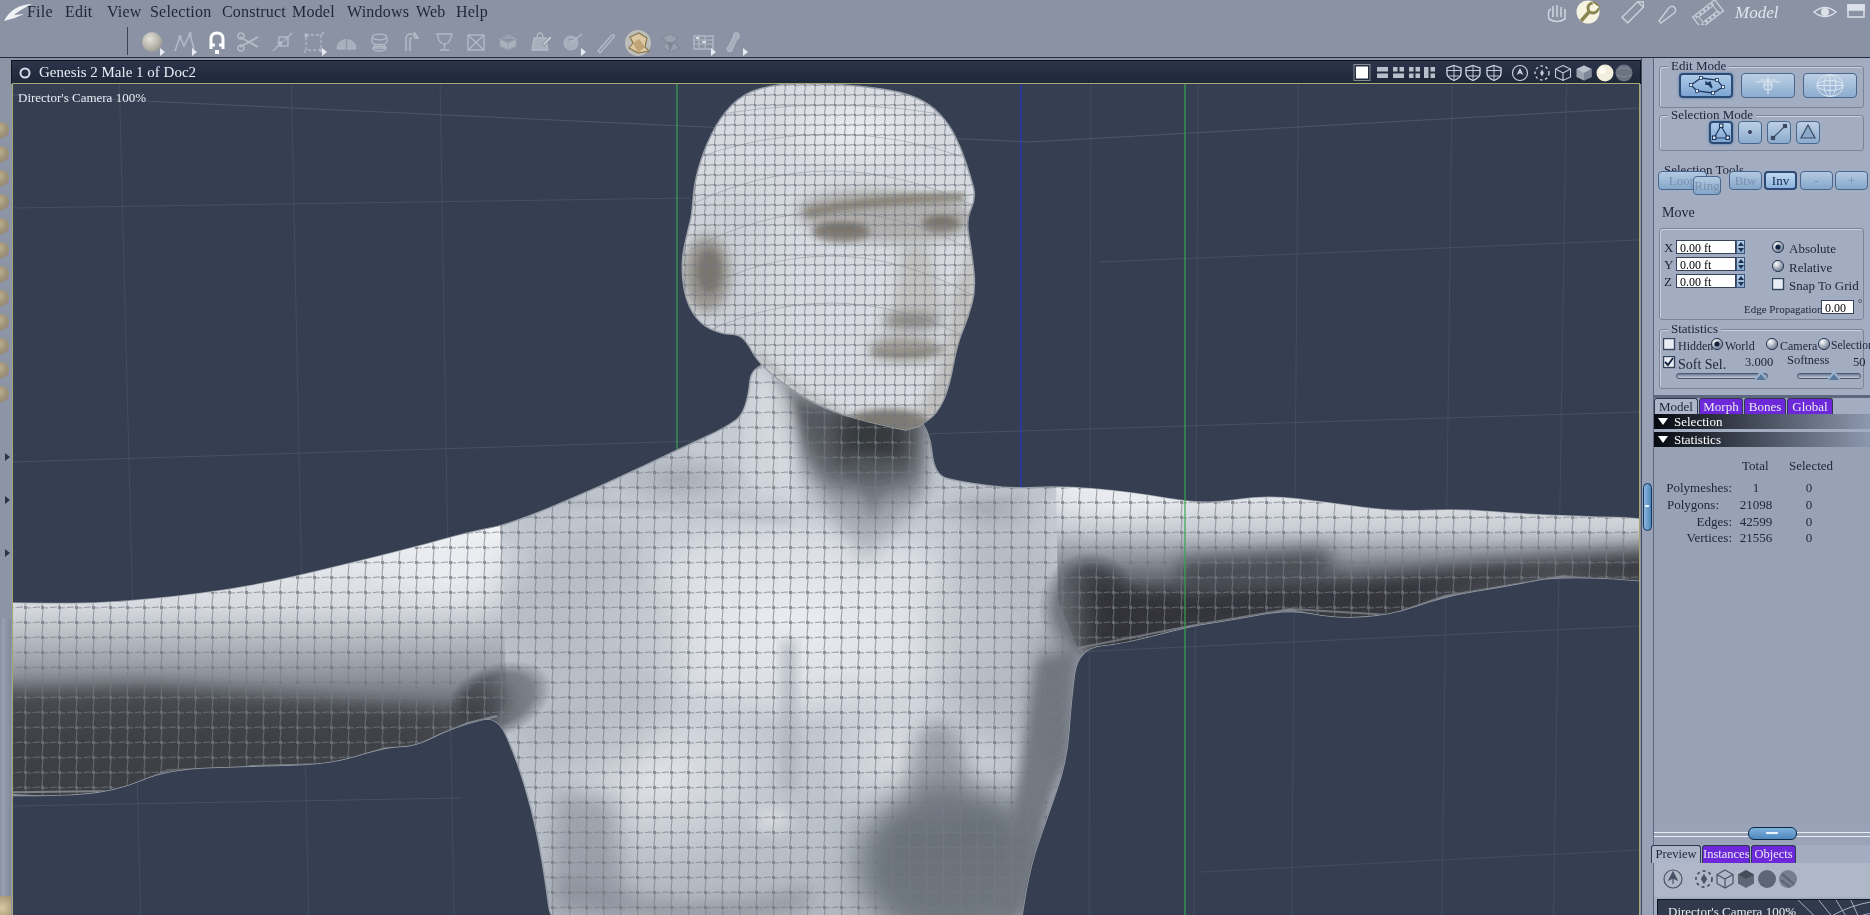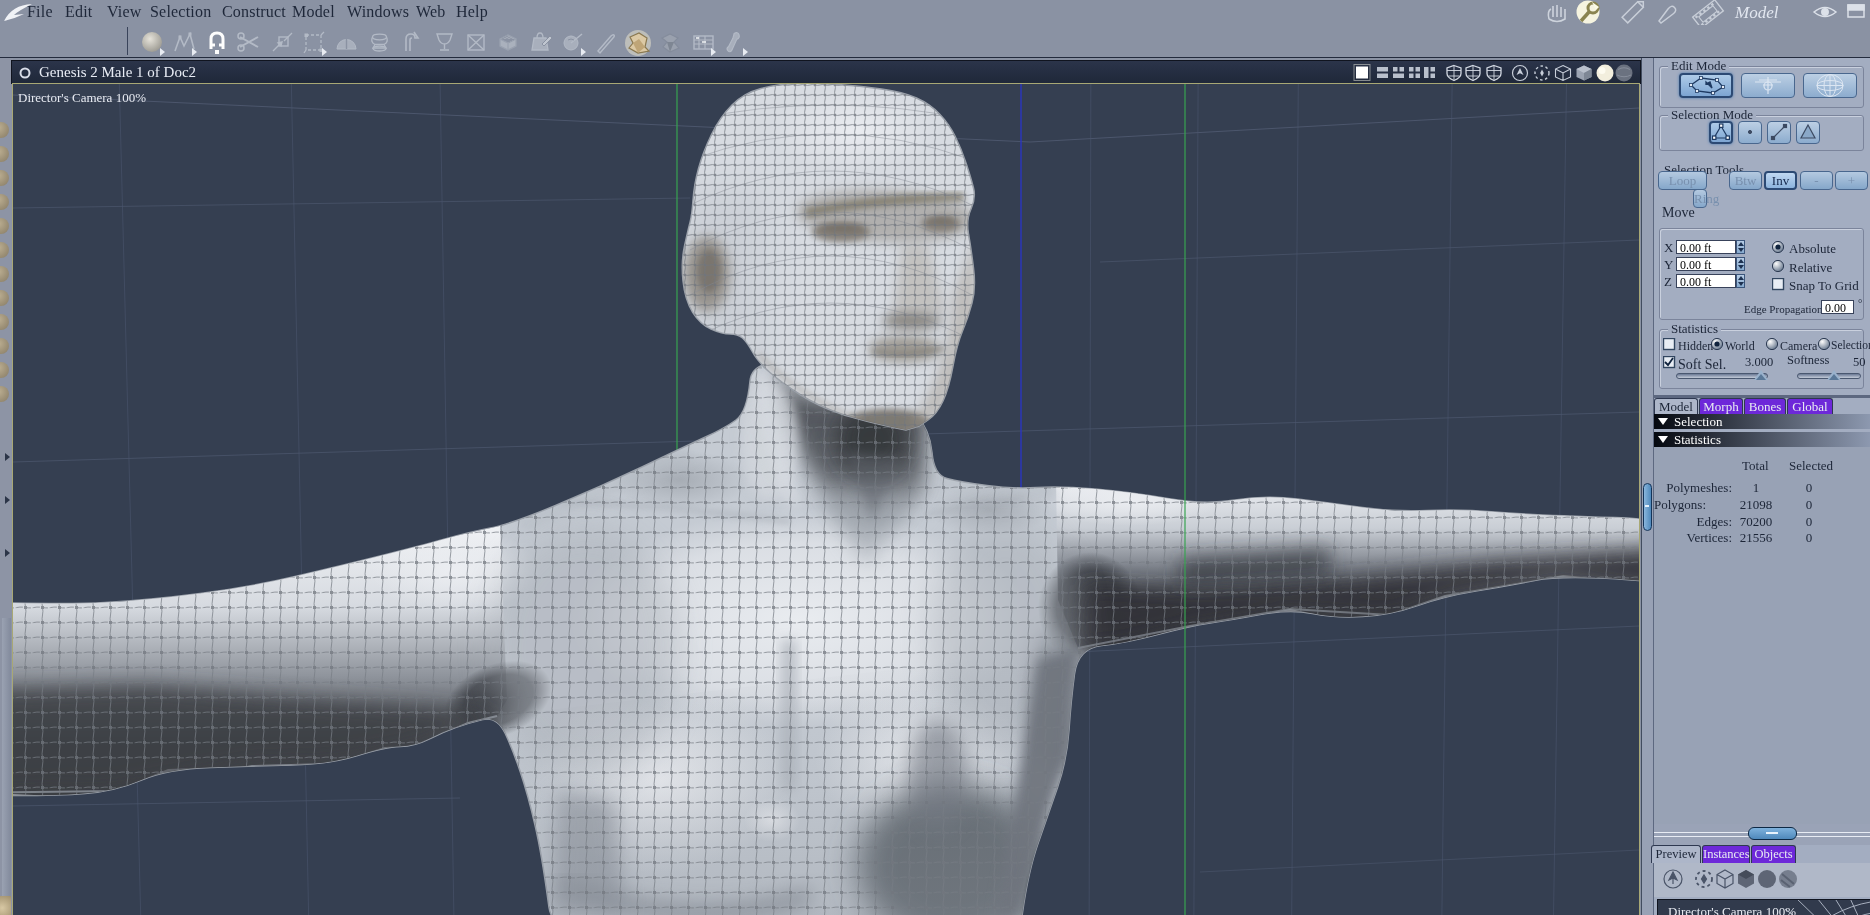--- a/index.html
+++ b/index.html
@@ -477,21 +477,21 @@
         <path d="M 6 17 L 18 5"></path>
         <rect x="4.5" y="15.5" width="3" height="3" fill="#3c4a62"></rect>
         <rect x="16.5" y="3.5" width="3" height="3" fill="#3c4a62"></rect>
       </g>
 <g transform="translate(87,0)" stroke="#3c4a62" fill="none" stroke-width="1.2">
         <path d="M 12 4 L 19 17 L 5 17 Z" fill="#8aa8c8"></path>
       </g>
 </svg>
 <span class="lbl" style="left:10px;top:104px">Selection Tools</span>
 <div class="tbtn" style="left:4px;top:113px;width:49px">Loop</div>
-<div class="tbtn" style="left:39px;top:131px;width:14px">Ring</div>
+<div class="tbtn" style="left:39px;top:118px;width:28px">Ring</div>
 <div class="tbtn" style="left:75px;top:113px;width:33px">Btw</div>
 <div class="tbtn sel" style="left:110px;top:113px;width:33px">Inv</div>
 <div class="tbtn" style="left:146px;top:113px;width:33px">-</div>
 <div class="tbtn" style="left:181px;top:113px;width:33px">+</div>
 <span class="lbl" style="left:8px;top:147px;font-size:14px">Move</span>
 <div class="gbox" style="left:5px;top:170px;width:205px;height:92px"></div>
 <span class="lbl" style="left:10px;top:182px">X</span>
 <div class="inp" style="left:22px;top:182px;width:60px;height:14px">0.00 ft</div>
 <div class="abs" style="left:82px;top:182px;width:9px;height:14px;background:linear-gradient(#b8cde6,#86aacf);border:1px solid #3c567c"></div>
 <div class="abs" style="left:83.5px;top:184px;width:0;height:0;border-bottom:4px solid #1c3050;border-left:3px solid transparent;border-right:3px solid transparent"></div>
@@ -593,25 +593,25 @@
 <div class="hdr" style="top:356px">Selection</div>
 <div class="abs" style="left:4px;top:360px;width:0;height:0;border-top:7px solid #fff;border-left:5px solid transparent;border-right:5px solid transparent"></div>
 <div class="hdr" style="top:374px">Statistics</div>
 <div class="abs" style="left:4px;top:378px;width:0;height:0;border-top:7px solid #fff;border-left:5px solid transparent;border-right:5px solid transparent"></div>
 <div class="abs" style="left:0;top:389px;width:217px;height:377px;background:#98a2b5"></div>
 <span class="lbl" style="left:88px;top:400px">Total</span>
 <span class="lbl" style="left:135px;top:400px">Selected</span>
 <span class="lbl" style="left:0px;top:422px;width:78px;text-align:right;display:inline-block">Polymeshes:</span>
 <span class="lbl" style="left:82px;top:422px;width:40px;text-align:center;display:inline-block">1</span>
 <span class="lbl" style="left:148px;top:422px;width:14px;text-align:center;display:inline-block">0</span>
-<span class="lbl" style="left:0px;top:439px;width:78px;text-align:left;display:inline-block">Polygons:</span>
+<span class="lbl" style="left:0px;top:439px;width:78px;text-align:center;display:inline-block">Polygons:</span>
 <span class="lbl" style="left:82px;top:439px;width:40px;text-align:center;display:inline-block">21098</span>
 <span class="lbl" style="left:148px;top:439px;width:14px;text-align:center;display:inline-block">0</span>
 <span class="lbl" style="left:0px;top:456px;width:78px;text-align:right;display:inline-block">Edges:</span>
-<span class="lbl" style="left:82px;top:456px;width:40px;text-align:center;display:inline-block">70200</span>
+<span class="lbl" style="left:82px;top:456px;width:40px;text-align:center;display:inline-block">42599</span>
 <span class="lbl" style="left:148px;top:456px;width:14px;text-align:center;display:inline-block">0</span>
 <span class="lbl" style="left:0px;top:472px;width:78px;text-align:right;display:inline-block">Vertices:</span>
 <span class="lbl" style="left:82px;top:472px;width:40px;text-align:center;display:inline-block">21556</span>
 <span class="lbl" style="left:148px;top:472px;width:14px;text-align:center;display:inline-block">0</span>
 <div class="abs" style="left:0;top:766px;width:217px;height:21px;background:#9aa3b7"></div>
 <div class="abs" style="left:0;top:774px;width:217px;height:1px;background:#e8ecf4"></div>
 <div class="abs" style="left:0;top:778px;width:217px;height:1px;background:#e8ecf4"></div>
 <div class="abs" style="left:94px;top:769px;width:49px;height:13px;border-radius:6px;background:linear-gradient(#7fb2dd,#4e88bb);border:1px solid #0d2844"></div>
 <div class="abs" style="left:112px;top:774px;width:12px;height:2px;background:#e8f2fc"></div>
 <div class="tab act" style="left:-3px;top:787px;width:50px;height:18px;line-height:17px;font-size:12.5px">Preview</div>

